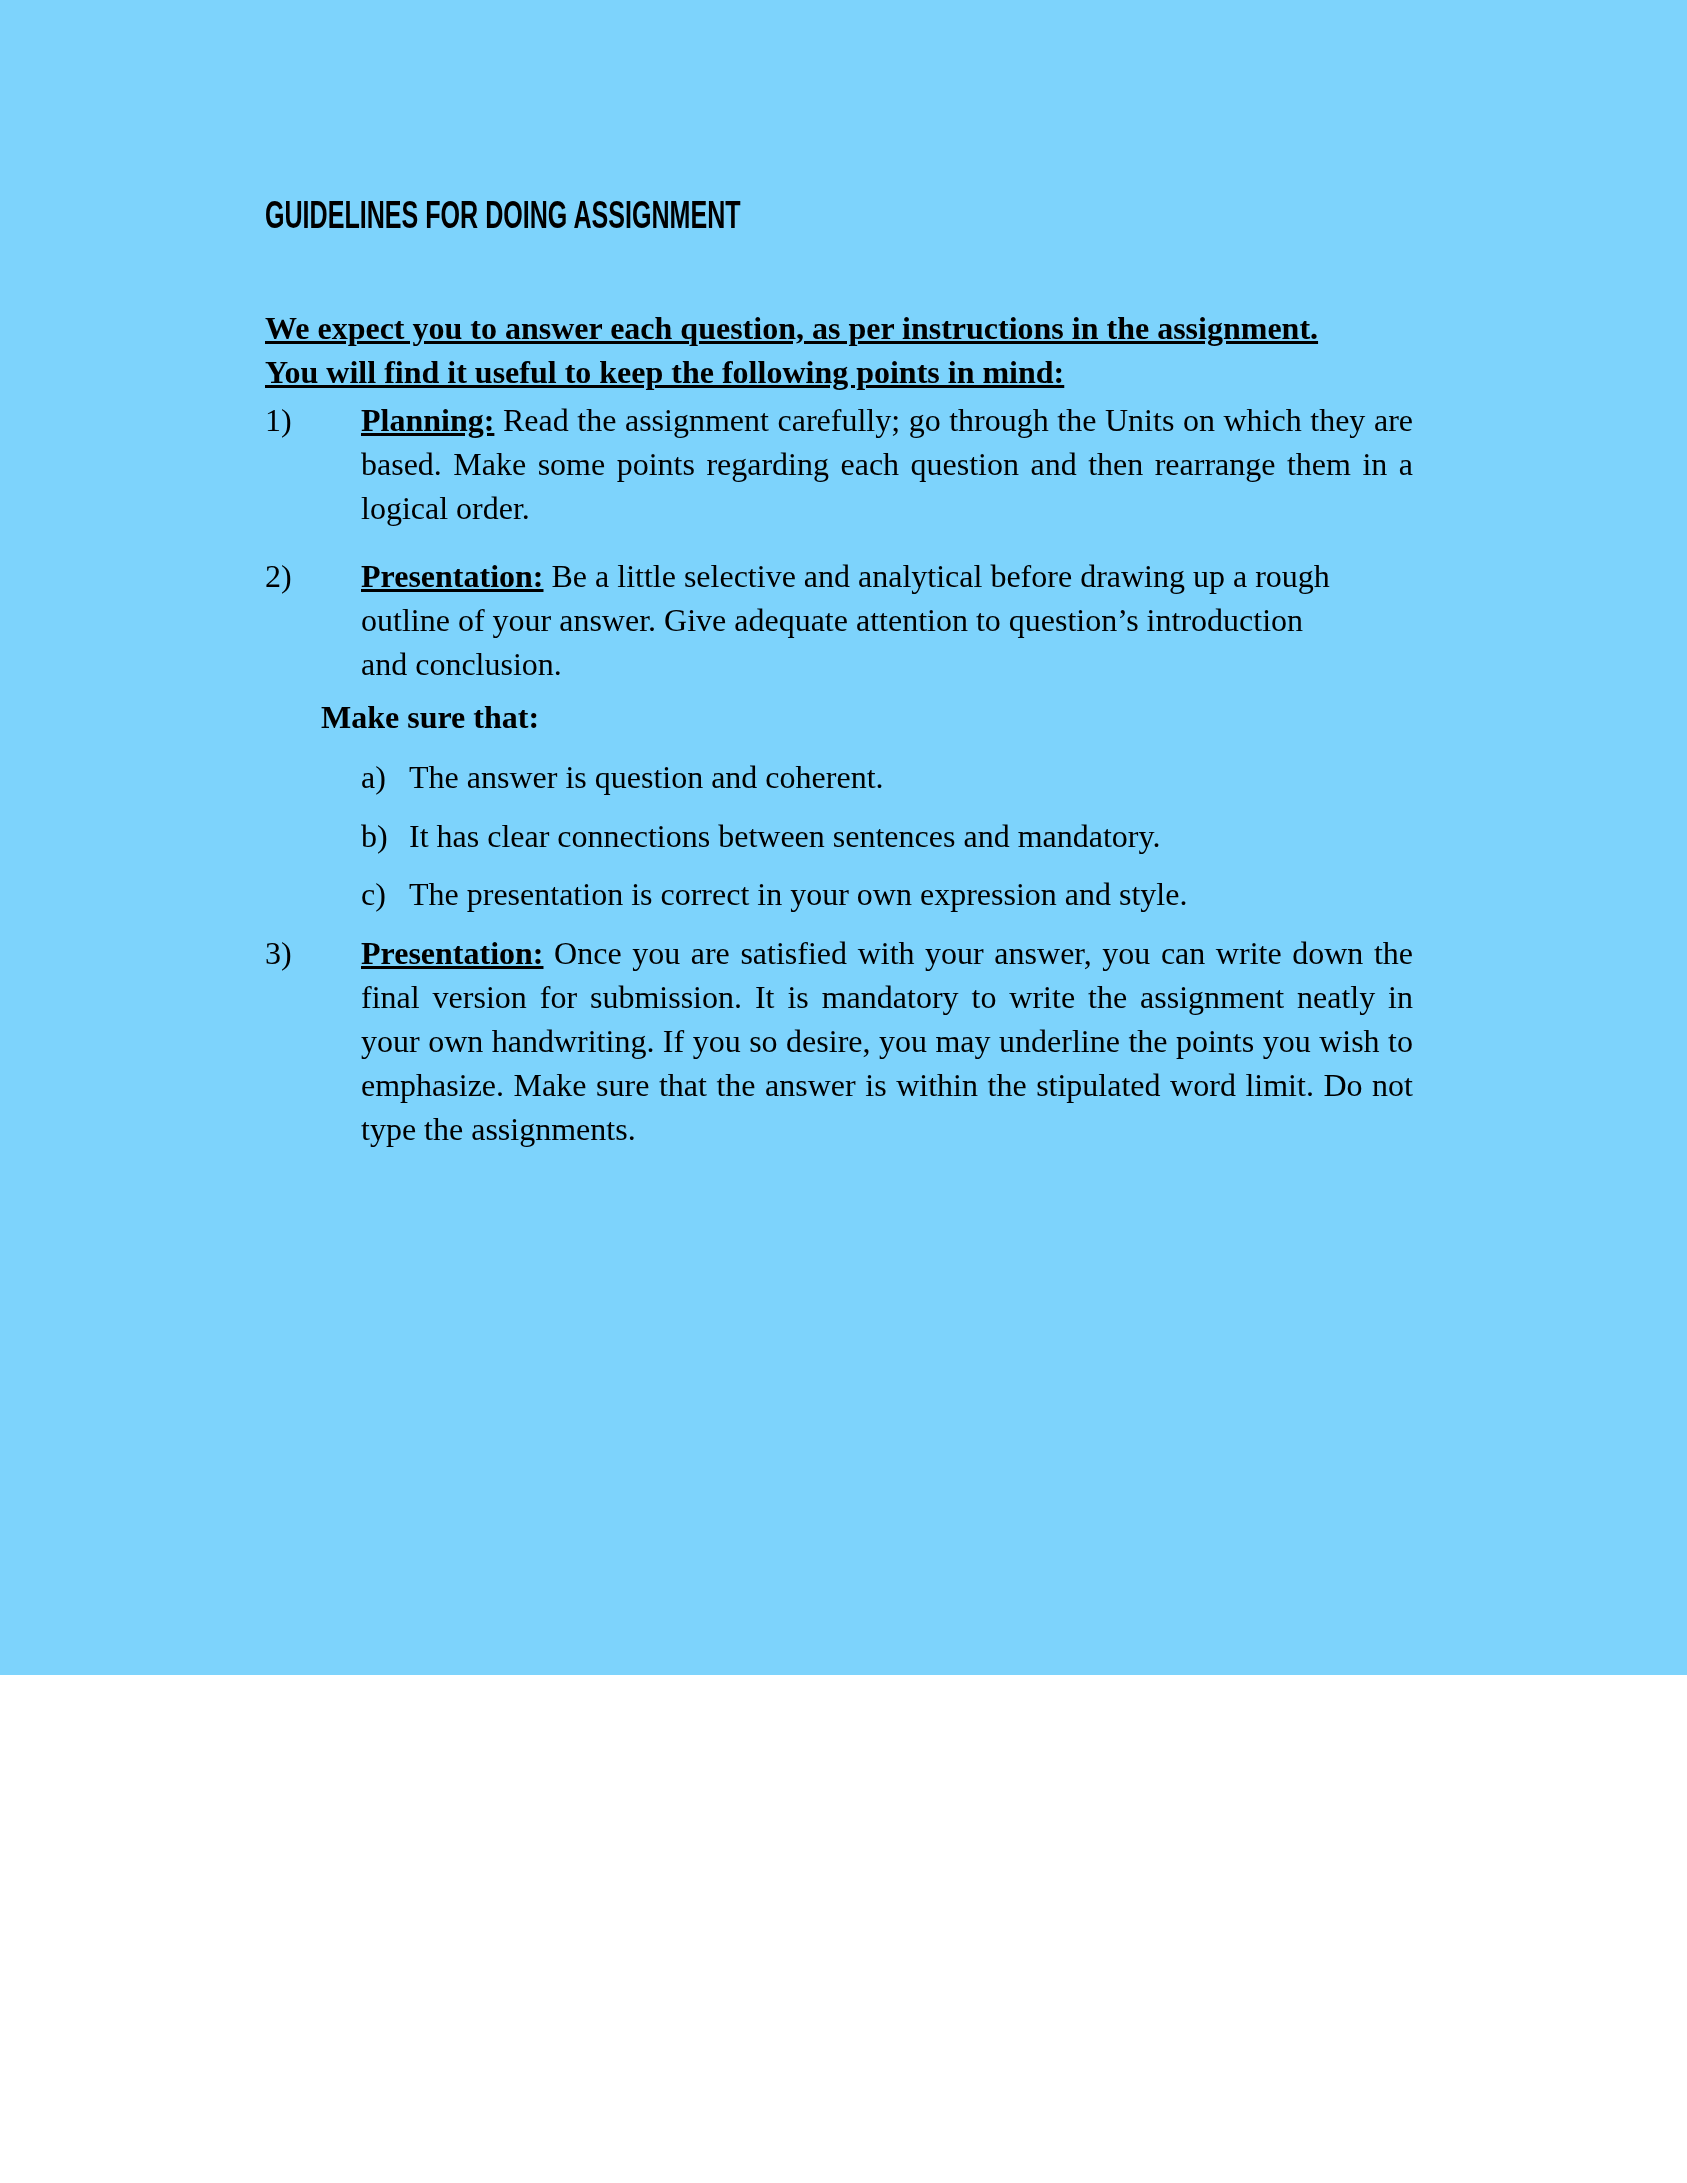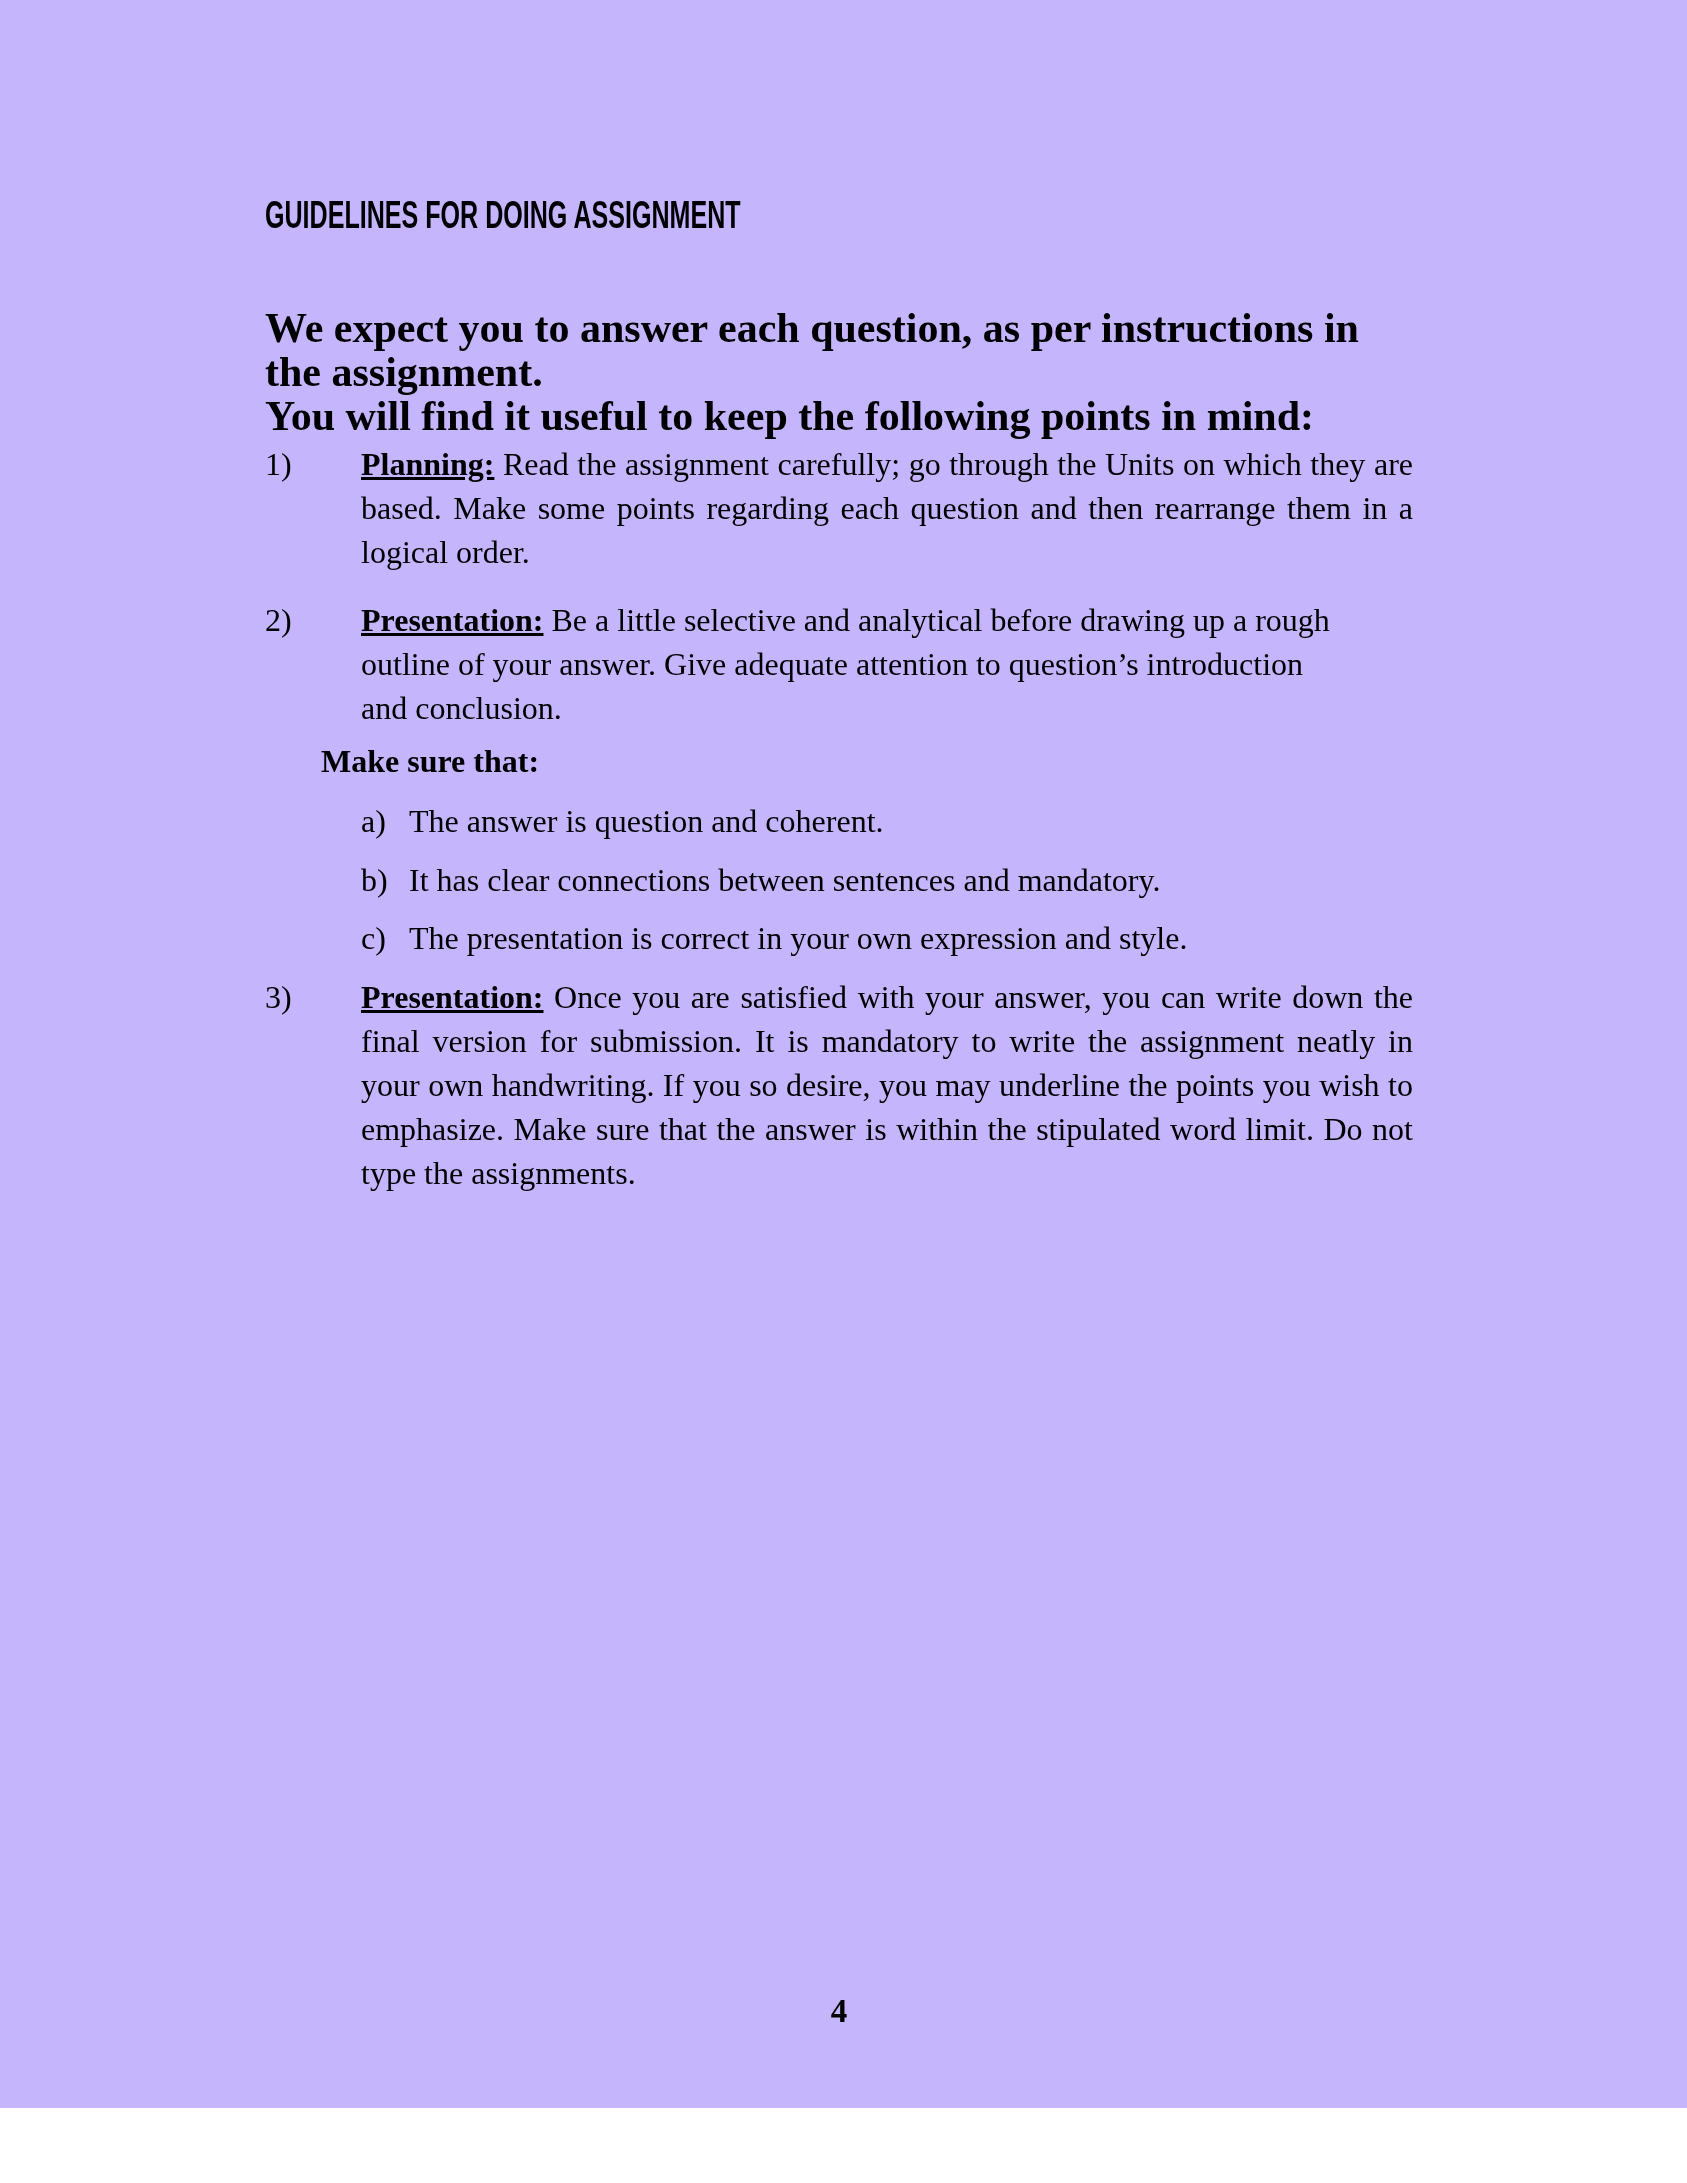--- a/index.html
+++ b/index.html
@@ -1,21 +1,21 @@
 <!DOCTYPE html>
 <html style="font-size:10.6px"><head>
 <meta charset="utf-8">
 <style>
   * { margin:0; padding:0; box-sizing:border-box; }
   html,body { background:#ffffff; }
   .page {
     position:relative;
     width:1687px;
-    height:2108px;
-    background:#c4b5fd;
+    height:1675px;
+    background:#7dd3fc;
     color:#000000;
     font-family:"Liberation Serif","DejaVu Serif",serif;
     overflow:hidden;
   }
   .content {
     position:absolute;
     left:265px;
     top:194px;
     width:1148px;
   }
@@ -23,24 +23,25 @@
     font-family:"Liberation Sans","DejaVu Sans",sans-serif;
     font-weight:700;
     font-size:38px;
     white-space:nowrap;
     transform:scaleX(0.66);
     transform-origin:0 50%;
     margin-bottom:69px;
   }
   .intro {
     font-weight:700;
-    font-size:42px;
+    font-size:32px;
     line-height:44px;
     white-space:pre-line;
     margin-bottom:4px;
+    text-decoration:underline;
   }
   .item {
     display:flex;
     font-size:32px;
     line-height:44px;
   }
   .item .num { flex:0 0 96px; width:96px; }
   .item .bodytext { flex:1; }
   .justify { text-align:justify; }
   .preline { white-space:pre-line; text-align:left; }

